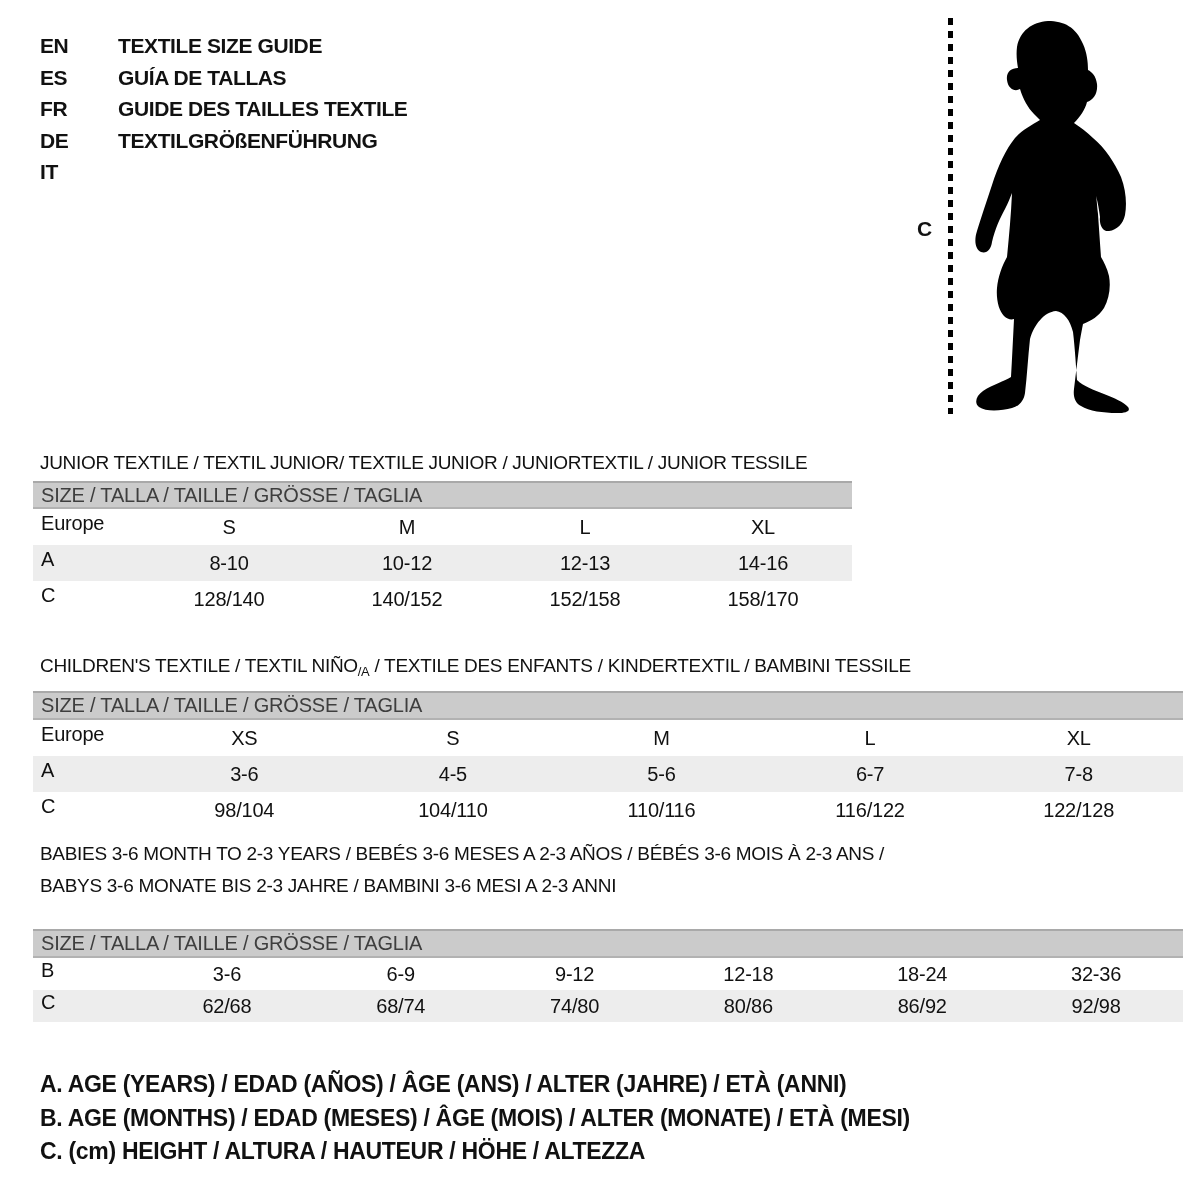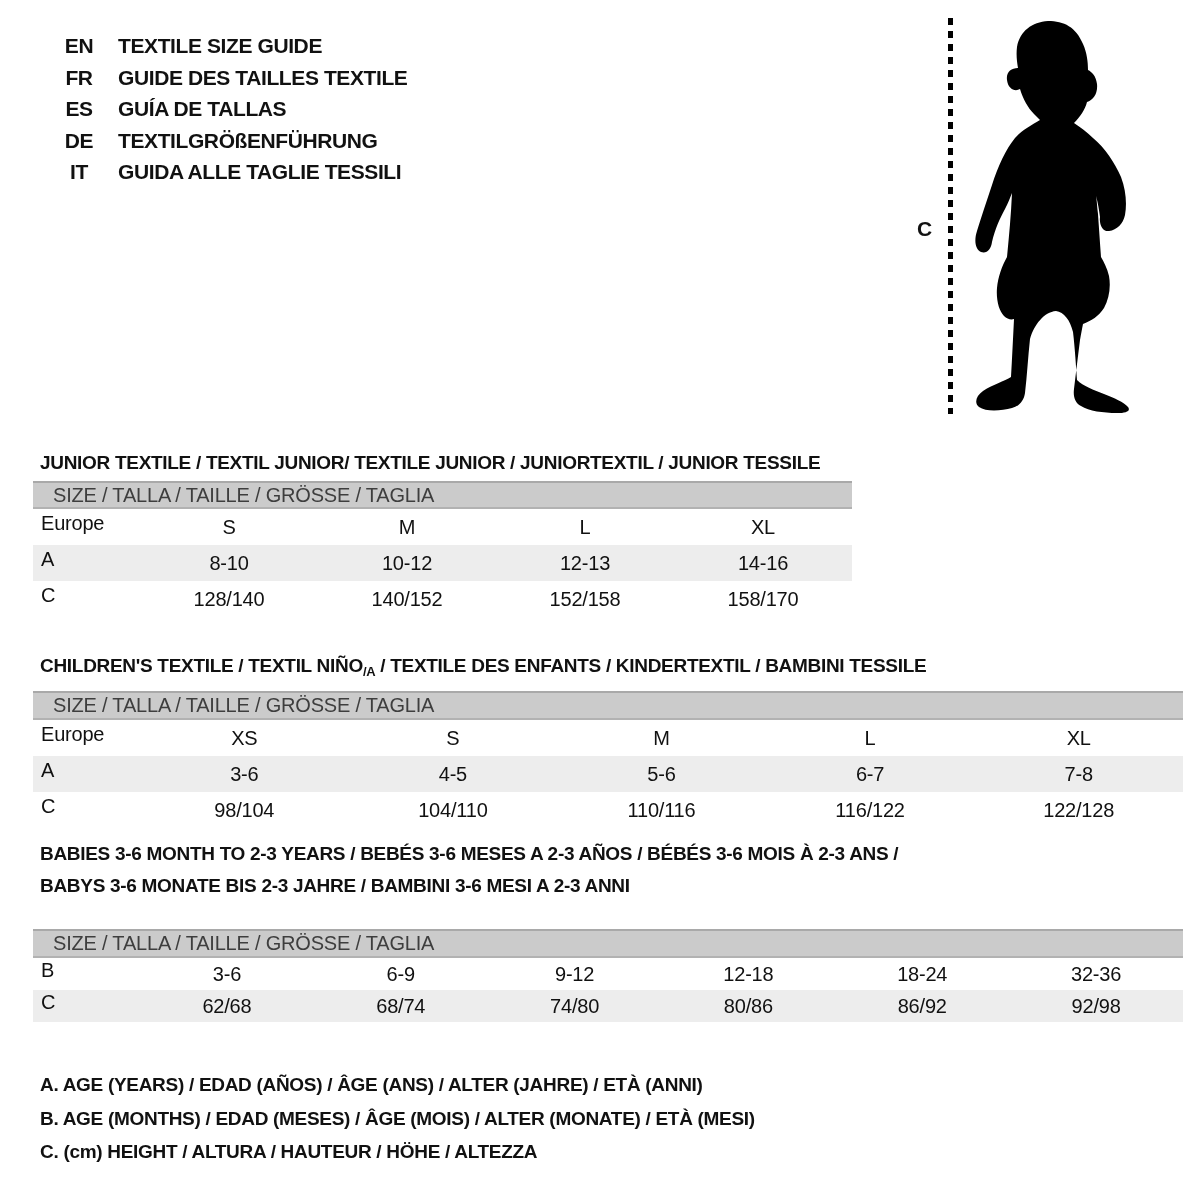--- a/index.html
+++ b/index.html
@@ -8,89 +8,88 @@
     width:1200px;height:1200px;background:#ffffff;color:#111111;
     font-family:"Liberation Sans", sans-serif;
     letter-spacing:-0.2px;
     overflow:hidden;
   }
   .sheet{position:relative;width:1200px;height:1200px;background:#ffffff;}
 
   
   .lang-block{position:absolute;left:40px;top:34px;}
   .lang-row{display:flex;height:31.6px;font-size:21px;font-weight:bold;letter-spacing:-0.4px;}
-  .lang-row .code{width:78px;text-align:center;}
+  .lang-row .code{width:78px;}
 
   
   .measure-line{
     position:absolute;left:948px;top:18px;width:5px;height:396px;
     background:repeating-linear-gradient(to bottom,#000 0 7px,transparent 7px 13px);
   }
   .measure-label{position:absolute;left:917px;top:217px;font-size:21px;font-weight:bold;}
   .silhouette{position:absolute;left:970px;top:19px;}
 
   
-  .section-title{position:absolute;font-size:19px;font-weight:bold;white-space:nowrap;letter-spacing:-0.3px;}
+  .section-title{position:absolute;font-size:19px;font-weight:normal;white-space:nowrap;letter-spacing:-0.3px;}
   #junior-title{left:40px;top:436px;}
   #children-title{left:40px;top:639px;margin-top:16px;}
   #babies-title{left:40px;top:822px;line-height:32px;white-space:normal;width:940px;}
   .title-line{display:block;white-space:nowrap;}
   .sub{font-size:13px;vertical-align:-4px;letter-spacing:-0.3px;}
 
   
   .size-bar{
     position:absolute;box-sizing:border-box;background:#cbcbcb;
     border-top:2px solid #a9a9a9;border-bottom:2px solid #b2b2b2;
-    color:#3e3e3e;font-size:20px;padding-left:20px;
+    color:#3e3e3e;font-size:20px;padding-left:8px;
     display:flex;align-items:center;white-space:nowrap;
   }
   #junior-bar{left:33px;top:481px;width:819px;height:28px;}
   #children-bar{left:33px;top:691px;width:1150px;height:29px;}
   #babies-bar{left:33px;top:929px;width:1150px;height:29px;}
 
   
   .size-table{position:absolute;border-collapse:collapse;table-layout:fixed;}
   #junior-table{left:33px;top:509px;width:819px;}
   #children-table{left:33px;top:720px;width:1150px;}
   #babies-table{left:33px;top:958px;width:1150px;}
   .size-table tr{height:36px;}
   #babies-table tr{height:32px;}
   .size-table th{font-weight:400;text-align:left;padding:0 0 8px 8px;font-size:20px;}
   .size-table td{text-align:center;padding:0;font-size:20px;}
   .size-table tbody tr:nth-child(even){background:#ededed;}
   .size-table col.label-col{width:107px;}
 
   
-  .footnotes{position:absolute;left:40px;top:1068px;font-size:19px;font-weight:bold;line-height:33.5px;letter-spacing:-0.3px;}
+  .footnotes{position:absolute;left:40px;top:1068px;font-size:23px;font-weight:bold;line-height:33.5px;letter-spacing:-0.3px;}
 </style>
 </head>
 <body>
 
 <div class="sheet">
 
   <div class="lang-block">
     <div class="lang-row">
       <span class="code">EN</span>
       <span class="label">TEXTILE SIZE GUIDE</span>
     </div>
     <div class="lang-row">
+      <span class="code">ES</span>
+      <span class="label">GUÍA DE TALLAS</span>
+    </div>
+    <div class="lang-row">
       <span class="code">FR</span>
       <span class="label">GUIDE DES TAILLES TEXTILE</span>
     </div>
     <div class="lang-row">
-      <span class="code">ES</span>
-      <span class="label">GUÍA DE TALLAS</span>
-    </div>
-    <div class="lang-row">
       <span class="code">DE</span>
       <span class="label">TEXTILGRÖßENFÜHRUNG</span>
     </div>
     <div class="lang-row">
       <span class="code">IT</span>
-      <span class="label">GUIDA ALLE TAGLIE TESSILI</span>
     </div>
   </div>
 
   <div class="measure-line"></div>
   <div class="measure-label">C</div>
   <svg class="silhouette" width="167" height="394" viewBox="0 0 167 394" xmlns="http://www.w3.org/2000/svg">
     <path fill="#000000" d="
       M 78 2
       C 62 3 50 12 47 28
       C 46 36 47 43 48 49

